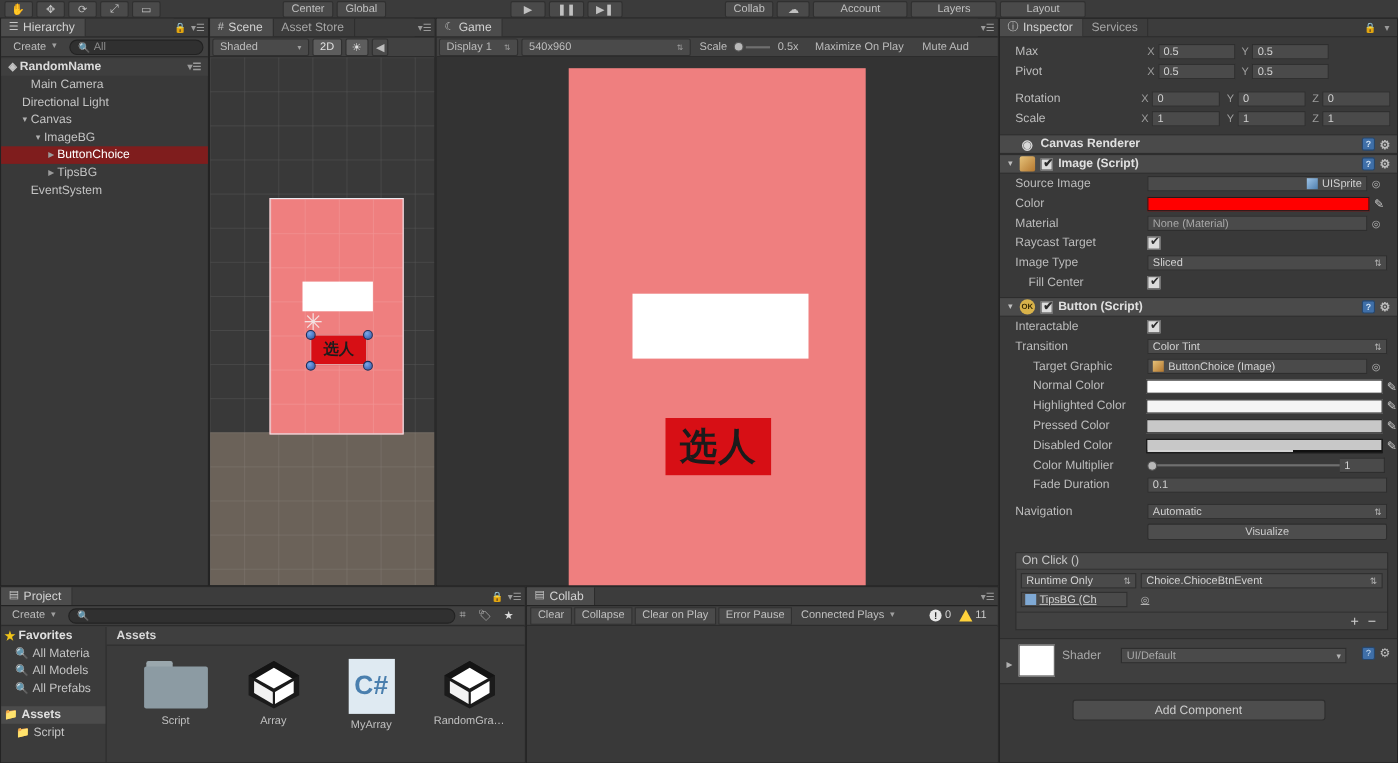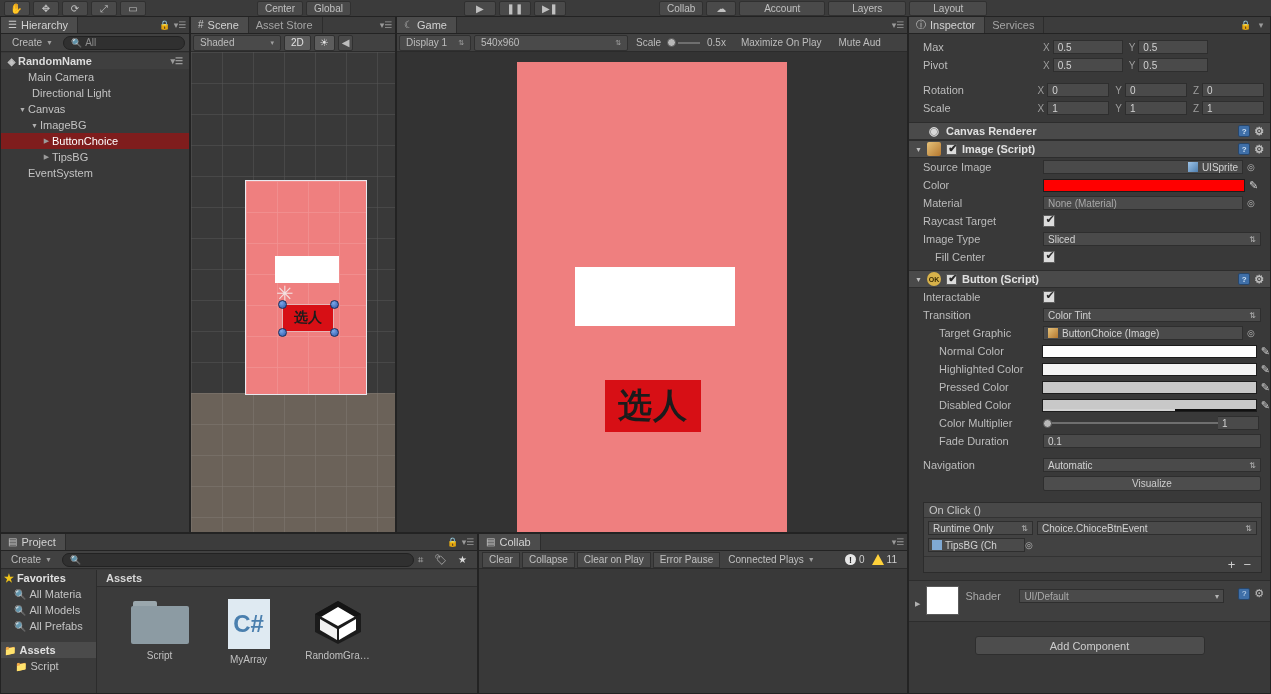--- a/index.html
+++ b/index.html
@@ -247,21 +247,21 @@
       <div class="hrow scene" style="padding-left:4px;">
         <span class="unityico">◈</span>
         <span>RandomName</span>
         <span style="margin-left:auto;padding-right:6px;font-size:9px;color:#9a9a9a;">▾☰</span>
       </div>
       <div id="hier-items">
           <div class="hrow" style="padding-left: 16px;">
             <span class="arrow"></span>
             <span>Main Camera</span>
           </div>
-          <div class="hrow" style="padding-left: 20px;">
+          <div class="hrow" style="padding-left: 8px;">
             <span class="arrow"></span>
             <span>Directional Light</span>
           </div>
           <div class="hrow" style="padding-left: 16px;">
             <span class="arrow down">▼</span>
             <span>Canvas</span>
           </div>
           <div class="hrow" style="padding-left: 28px;">
             <span class="arrow down">▼</span>
             <span>ImageBG</span>
@@ -417,20 +417,32 @@
       <div class="crumb">
         <span>Assets</span>
       </div>
       <div class="assetgrid" id="asset-grid">
           <div class="asset">
             <div class="folderico">
               <span class="tabtop"></span>
               <span class="body"></span>
             </div>
             <div class="lbl">Script</div>
+          </div>
+          <div class="asset">
+            <div class="unitycube">
+              <svg width="54" height="46" viewBox="0 0 54 46">
+                <polygon points="27,2 50,15 50,33 27,45 4,33 4,15" fill="#1b1b1b"></polygon>
+                <polygon points="27,7 45,17 27,27 9,17" fill="#ffffff"></polygon>
+                <polygon points="9,20 26,30 26,41 9,31" fill="#f2f2f2"></polygon>
+                <polygon points="45,20 28,30 28,41 45,31" fill="#ffffff"></polygon>
+                <polygon points="27,2 50,15 44,18 27,8 10,18 4,15" fill="#141414"></polygon>
+              </svg>
+            </div>
+            <div class="lbl">Array</div>
           </div>
           <div class="asset">
             <div class="csico">
               <span>C#</span>
             </div>
             <div class="lbl">MyArray</div>
           </div>
           <div class="asset">
             <div class="unitycube">
               <svg width="54" height="46" viewBox="0 0 54 46">
@@ -738,21 +750,21 @@
           <div style="display:flex;gap:4px;">
             <span class="dropdown" style="width:105px;">
               <span>Runtime Only</span>
               <span class="dc">⇅</span>
             </span>
             <span class="dropdown" style="flex:1;">
               <span>Choice.ChioceBtnEvent</span>
               <span class="dc">⇅</span>
             </span>
           </div>
-          <div style="display:flex;gap:0;margin-top:3px;align-items:center;">
+          <div style="display:flex;gap:12px;margin-top:3px;align-items:center;text-decoration:underline;">
             <span class="objfield" style="width:97px;">
               <span style="width:10px;height:10px;background:#7fa9d4;display:inline-block;"></span>
               <span>TipsBG (Ch</span>
             </span>
             <span style="color:#b5b5b5;font-size:9px;">◎</span>
           </div>
         </div>
         <div style="height:16px;display:flex;align-items:center;justify-content:flex-end;gap:8px;padding-right:10px;border-top:1px solid #333;">
           <span style="color:#cfcfcf;font-size:13px;">+</span>
           <span style="color:#cfcfcf;font-size:13px;">−</span>

